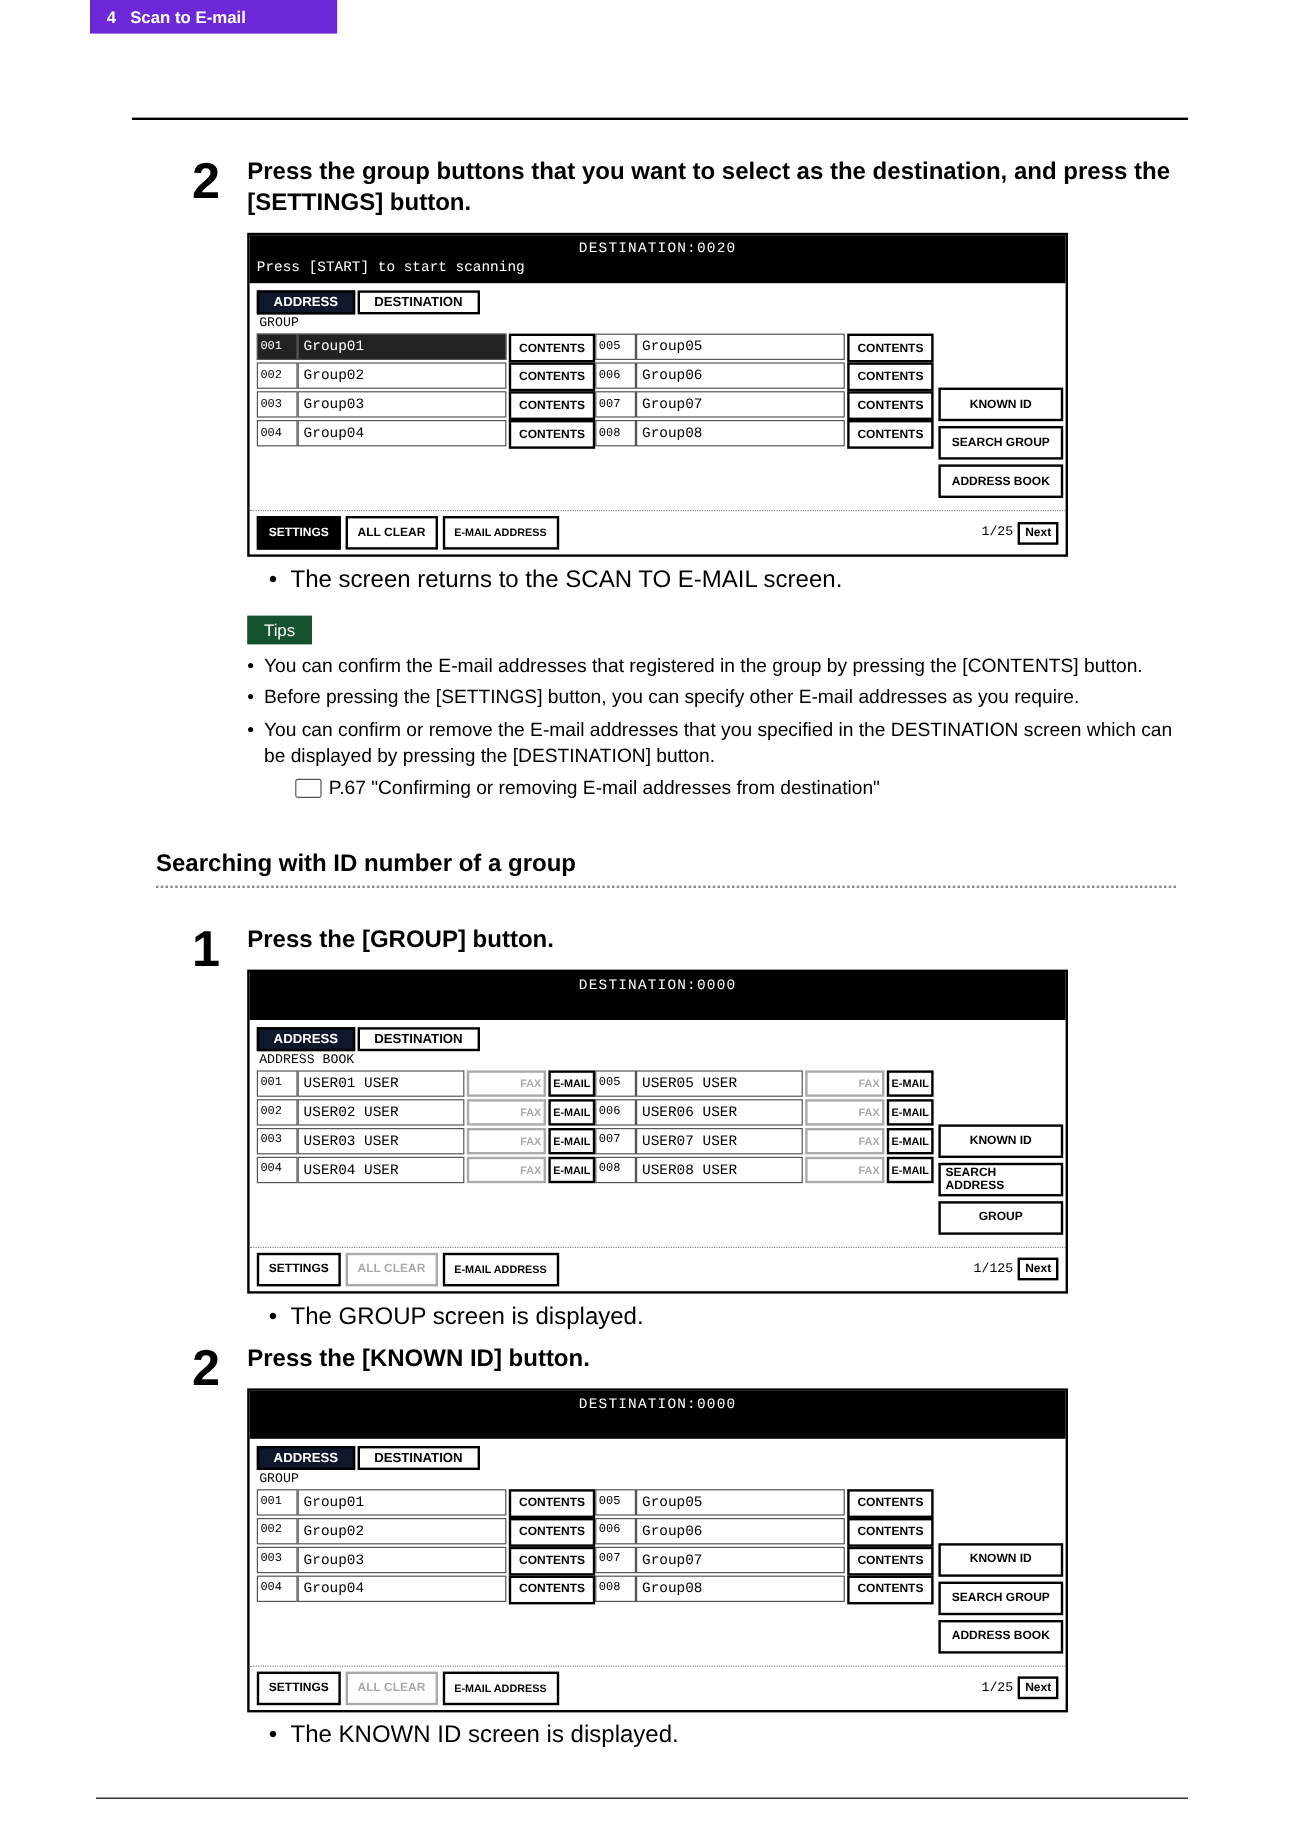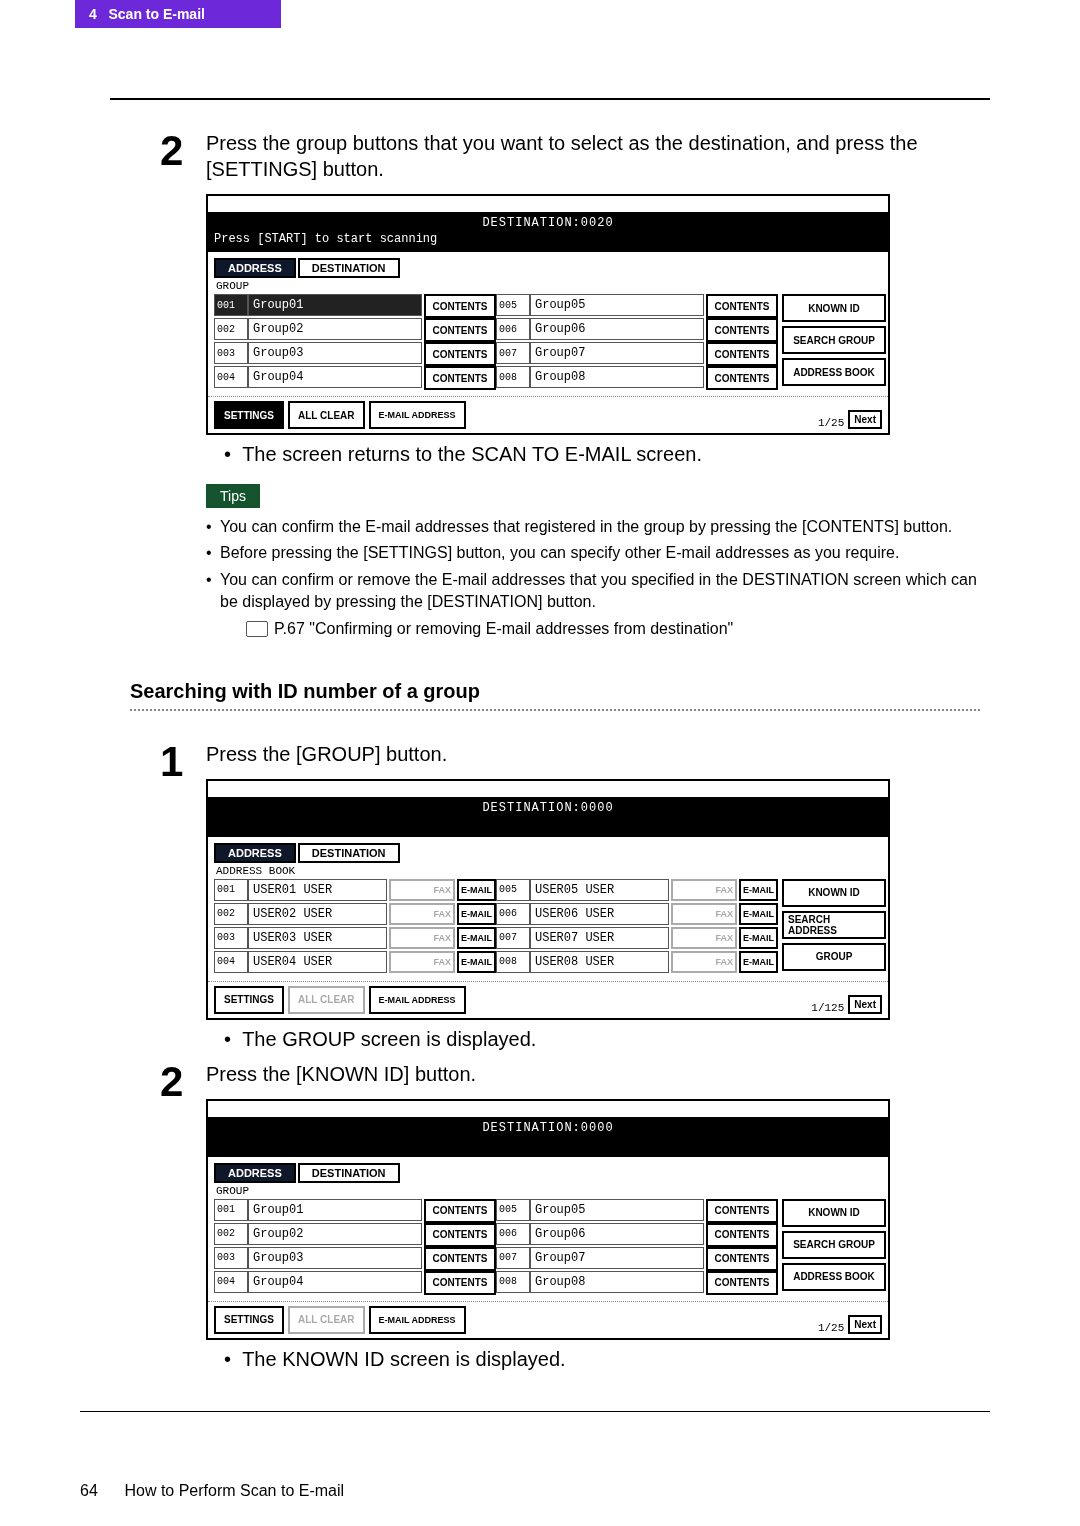--- a/index.html
+++ b/index.html
@@ -38,21 +38,21 @@
   .step-num {
     font-size: 42px;
     font-weight: bold;
     line-height: 1;
     width: 46px;
     flex-shrink: 0;
   }
   .step-body { flex: 1; }
   .step-title {
     font-size: 20px;
-    font-weight: normal;
+    font-weight: bold;
     line-height: 1.3;
     margin-bottom: 12px;
   }
   .subnote {
     font-size: 20px;
     margin: 8px 0 0 18px;
   }
   .tips-label {
     display: inline-block;
     background: #14532d;
@@ -90,21 +90,20 @@
     background: #fff;
     width: 680px;
     margin-bottom: 8px;
     font-family: "Courier New", monospace;
     font-size: 12px;
   }
   .panel .top {
     background: #000;
     color: #fff;
     padding: 4px 6px 6px 6px;
-    margin-top: 16px;
   }
   .panel .top .dest { text-align: center; letter-spacing: 1px; }
   .panel .top .prompt { margin-top: 2px; }
   .panel .tabs {
     display: flex;
     padding: 6px 6px 0 6px;
   }
   .tab {
     border: 2px solid #000;
     padding: 2px 12px;
@@ -121,20 +120,21 @@
   .panel .grid-area {
     display: flex;
     padding: 0 6px 6px 6px;
   }
   .list-col {
     flex: 1;
   }
   .side-col {
     width: 100px;
     padding-left: 4px;
+    margin-top: 45px;
   }
   .row { display: flex; margin-bottom: 2px; height: 22px; }
   .cell-id {
     width: 28px; border: 1px solid #555;
     padding: 2px 2px; font-size: 10px;
     display: flex; align-items: center;
   }
   .cell-id.sel { background: #222; color: #fff; }
   .cell-name {
     flex: 1; border: 1px solid #555;
@@ -151,21 +151,21 @@
     display: inline-flex;
     align-items: center;
     justify-content: center;
   }
   .btn.tiny { font-size: 9px; padding: 1px 2px; }
   .btn.fax { color: #aaa; border-color: #aaa; padding-left: 42px; }
   .btn.side { width: 92px; height: 20px; display: flex; margin-bottom: 4px; }
   .btn.contents { width: 60px; height: 16px; margin-left: 2px; }
   .bottom-bar {
     display: flex;
-    align-items: flex-end;
+    align-items: center;
     padding: 4px 6px;
     border-top: 1px dotted #888;
   }
   .bottom-bar .btn { margin-right: 4px; height: 20px; padding: 2px 8px; }
   .bottom-bar .sel { background: #000; color: #fff; }
   .bottom-bar .spacer { flex: 1; }
   .page-ind { font-size: 11px; margin-right: 4px; }
   .next-btn { border: 2px solid #000; padding: 2px 4px; font-weight: bold; font-size: 10px; font-family: Arial; }
   .user-row .bwrap { display: flex; gap: 2px; margin-left: 2px; }
 

